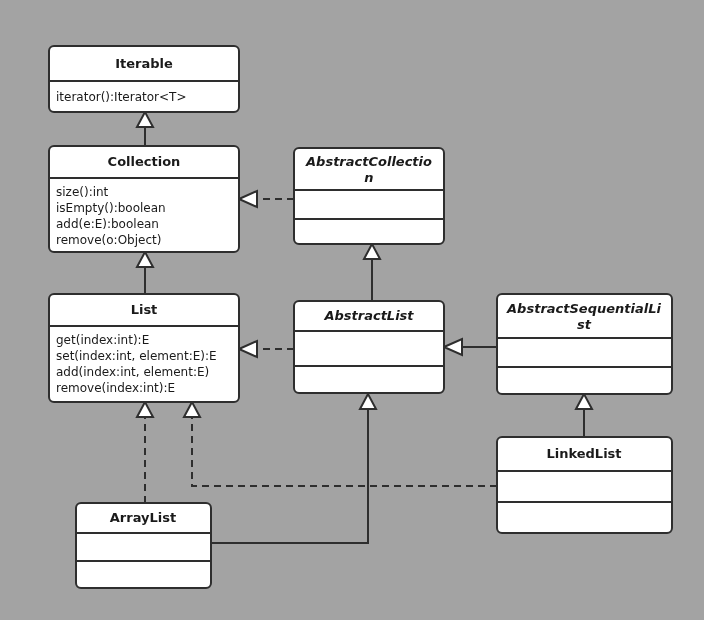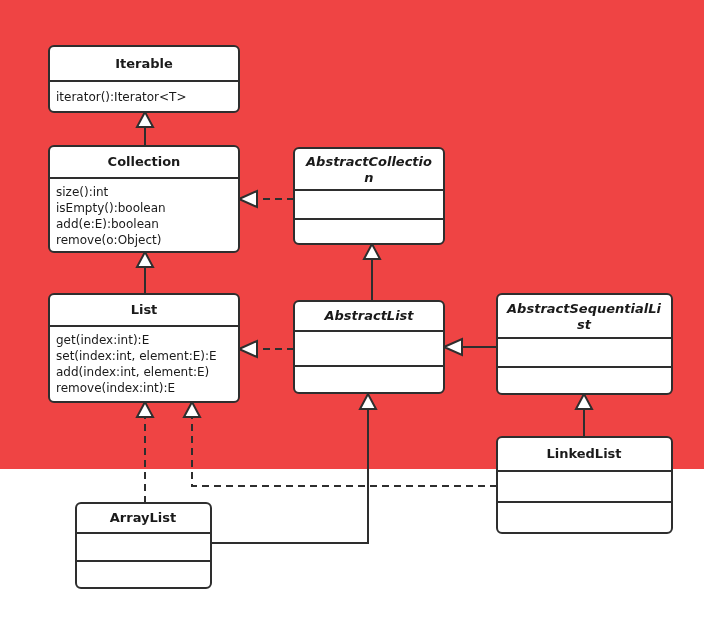--- a/index.html
+++ b/index.html
@@ -10,22 +10,22 @@
   }
   body {
     width: 704px;
     height: 620px;
     overflow: hidden;
     font-family: "DejaVu Sans", "Liberation Sans", sans-serif;
   }
   #diagram-root {
     position: relative;
     width: 704px;
-    height: 469px;
-    background: #ef4444;
+    height: 620px;
+    background: #a3a3a3;
   }
   svg.diagram-canvas {
     display: block;
     width: 704px;
     height: 620px;
   }
   .uml-box-rect {
     fill: #ffffff;
     stroke: #2e2e2e;
     stroke-width: 2;

